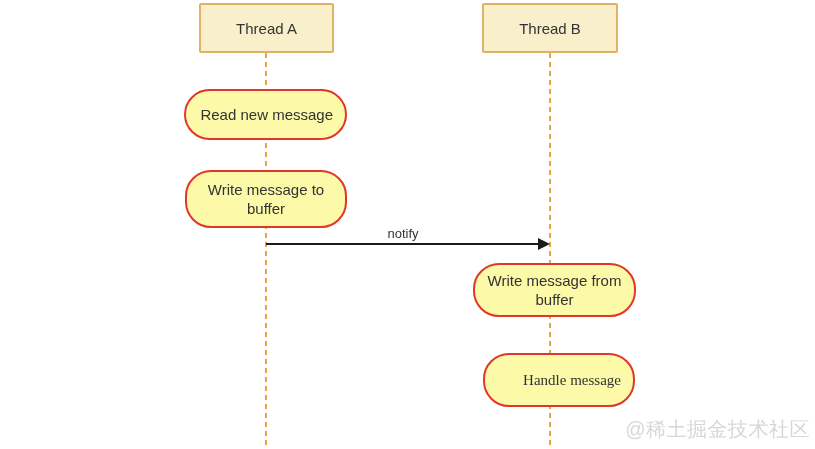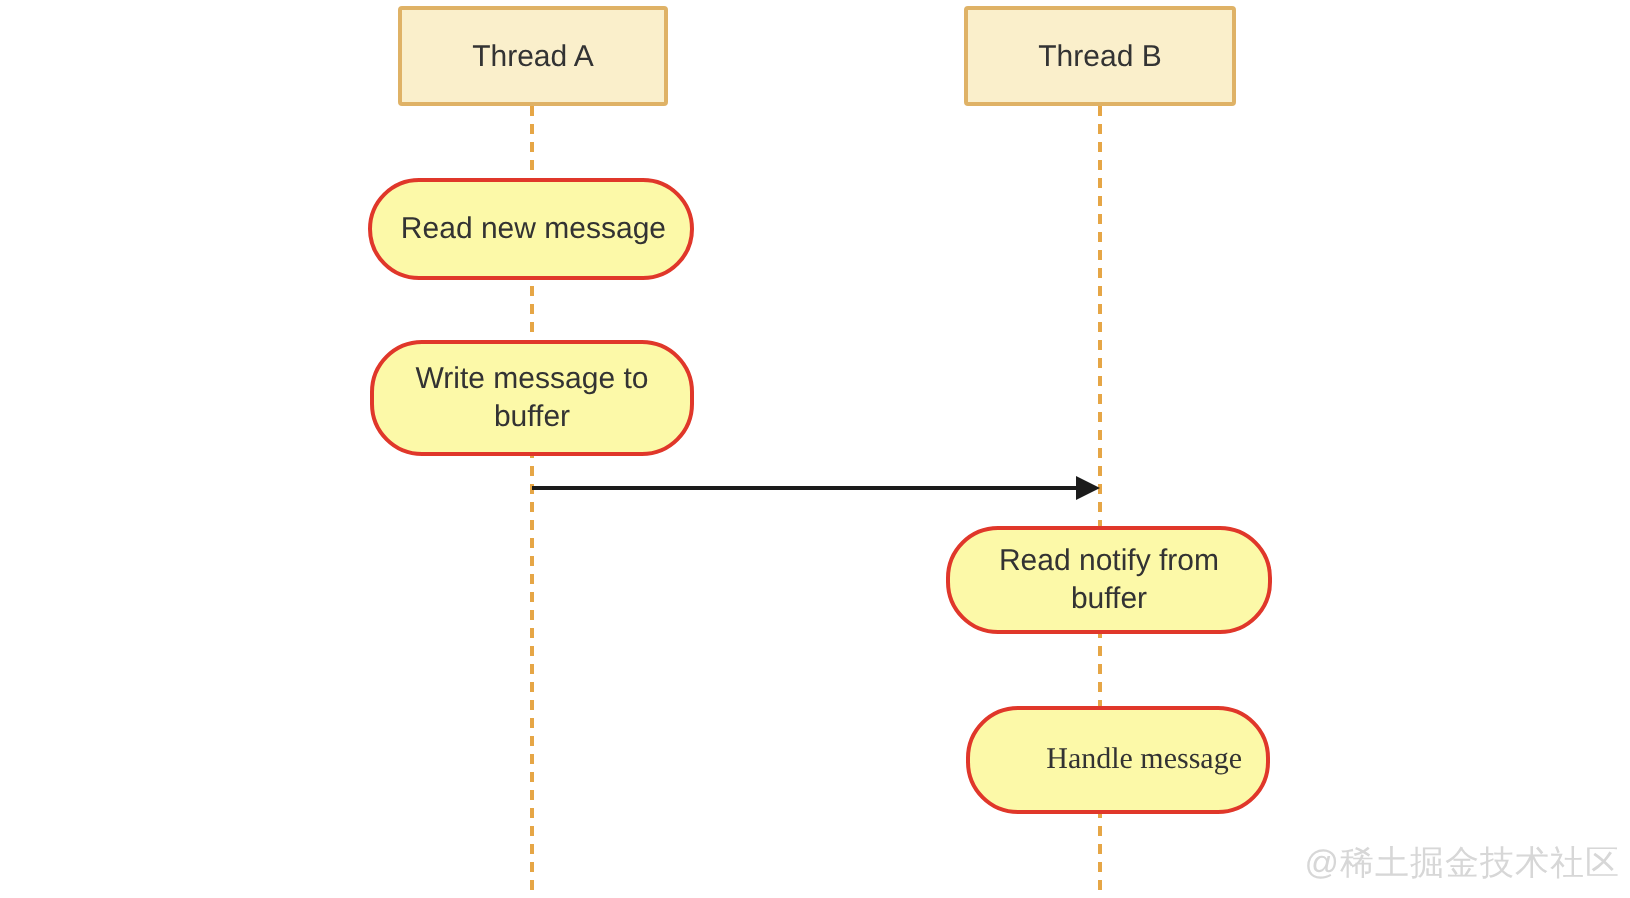--- a/index.html
+++ b/index.html
@@ -91,21 +91,21 @@
     left: 266px; top: 226px;
     width: 274px;
     text-align: center;
     font-size: 13px;
     color: var(--text);
     z-index: 2;
   }
   .watermark {
     position: absolute;
     right: 5px; bottom: 6px;
-    font-size: 17px;
+    font-size: 20px;
     color: var(--watermark);
     letter-spacing: 0.5px;
     z-index: 4;
     user-select: none;
   }
 </style>
 </head>
 <body>
 
 <div class="canvas">
@@ -122,23 +122,24 @@
 
   <div class="activity activity-1">
     <span>Read new message</span>
   </div>
   <div class="activity activity-2">
     <span>Write message to buffer</span>
   </div>
 
   <div class="message-line"></div>
   <div class="message-arrowhead"></div>
+  <div class="message-label">notify</div>
 
   <div class="activity activity-3">
-    <span>Read notify from buffer</span>
+    <span>Write message from buffer</span>
   </div>
   <div class="activity activity-4">
     <span>Handle message</span>
   </div>
 
   <div class="watermark">@稀土掘金技术社区</div>
 
 </div>
 
 </body></html>

